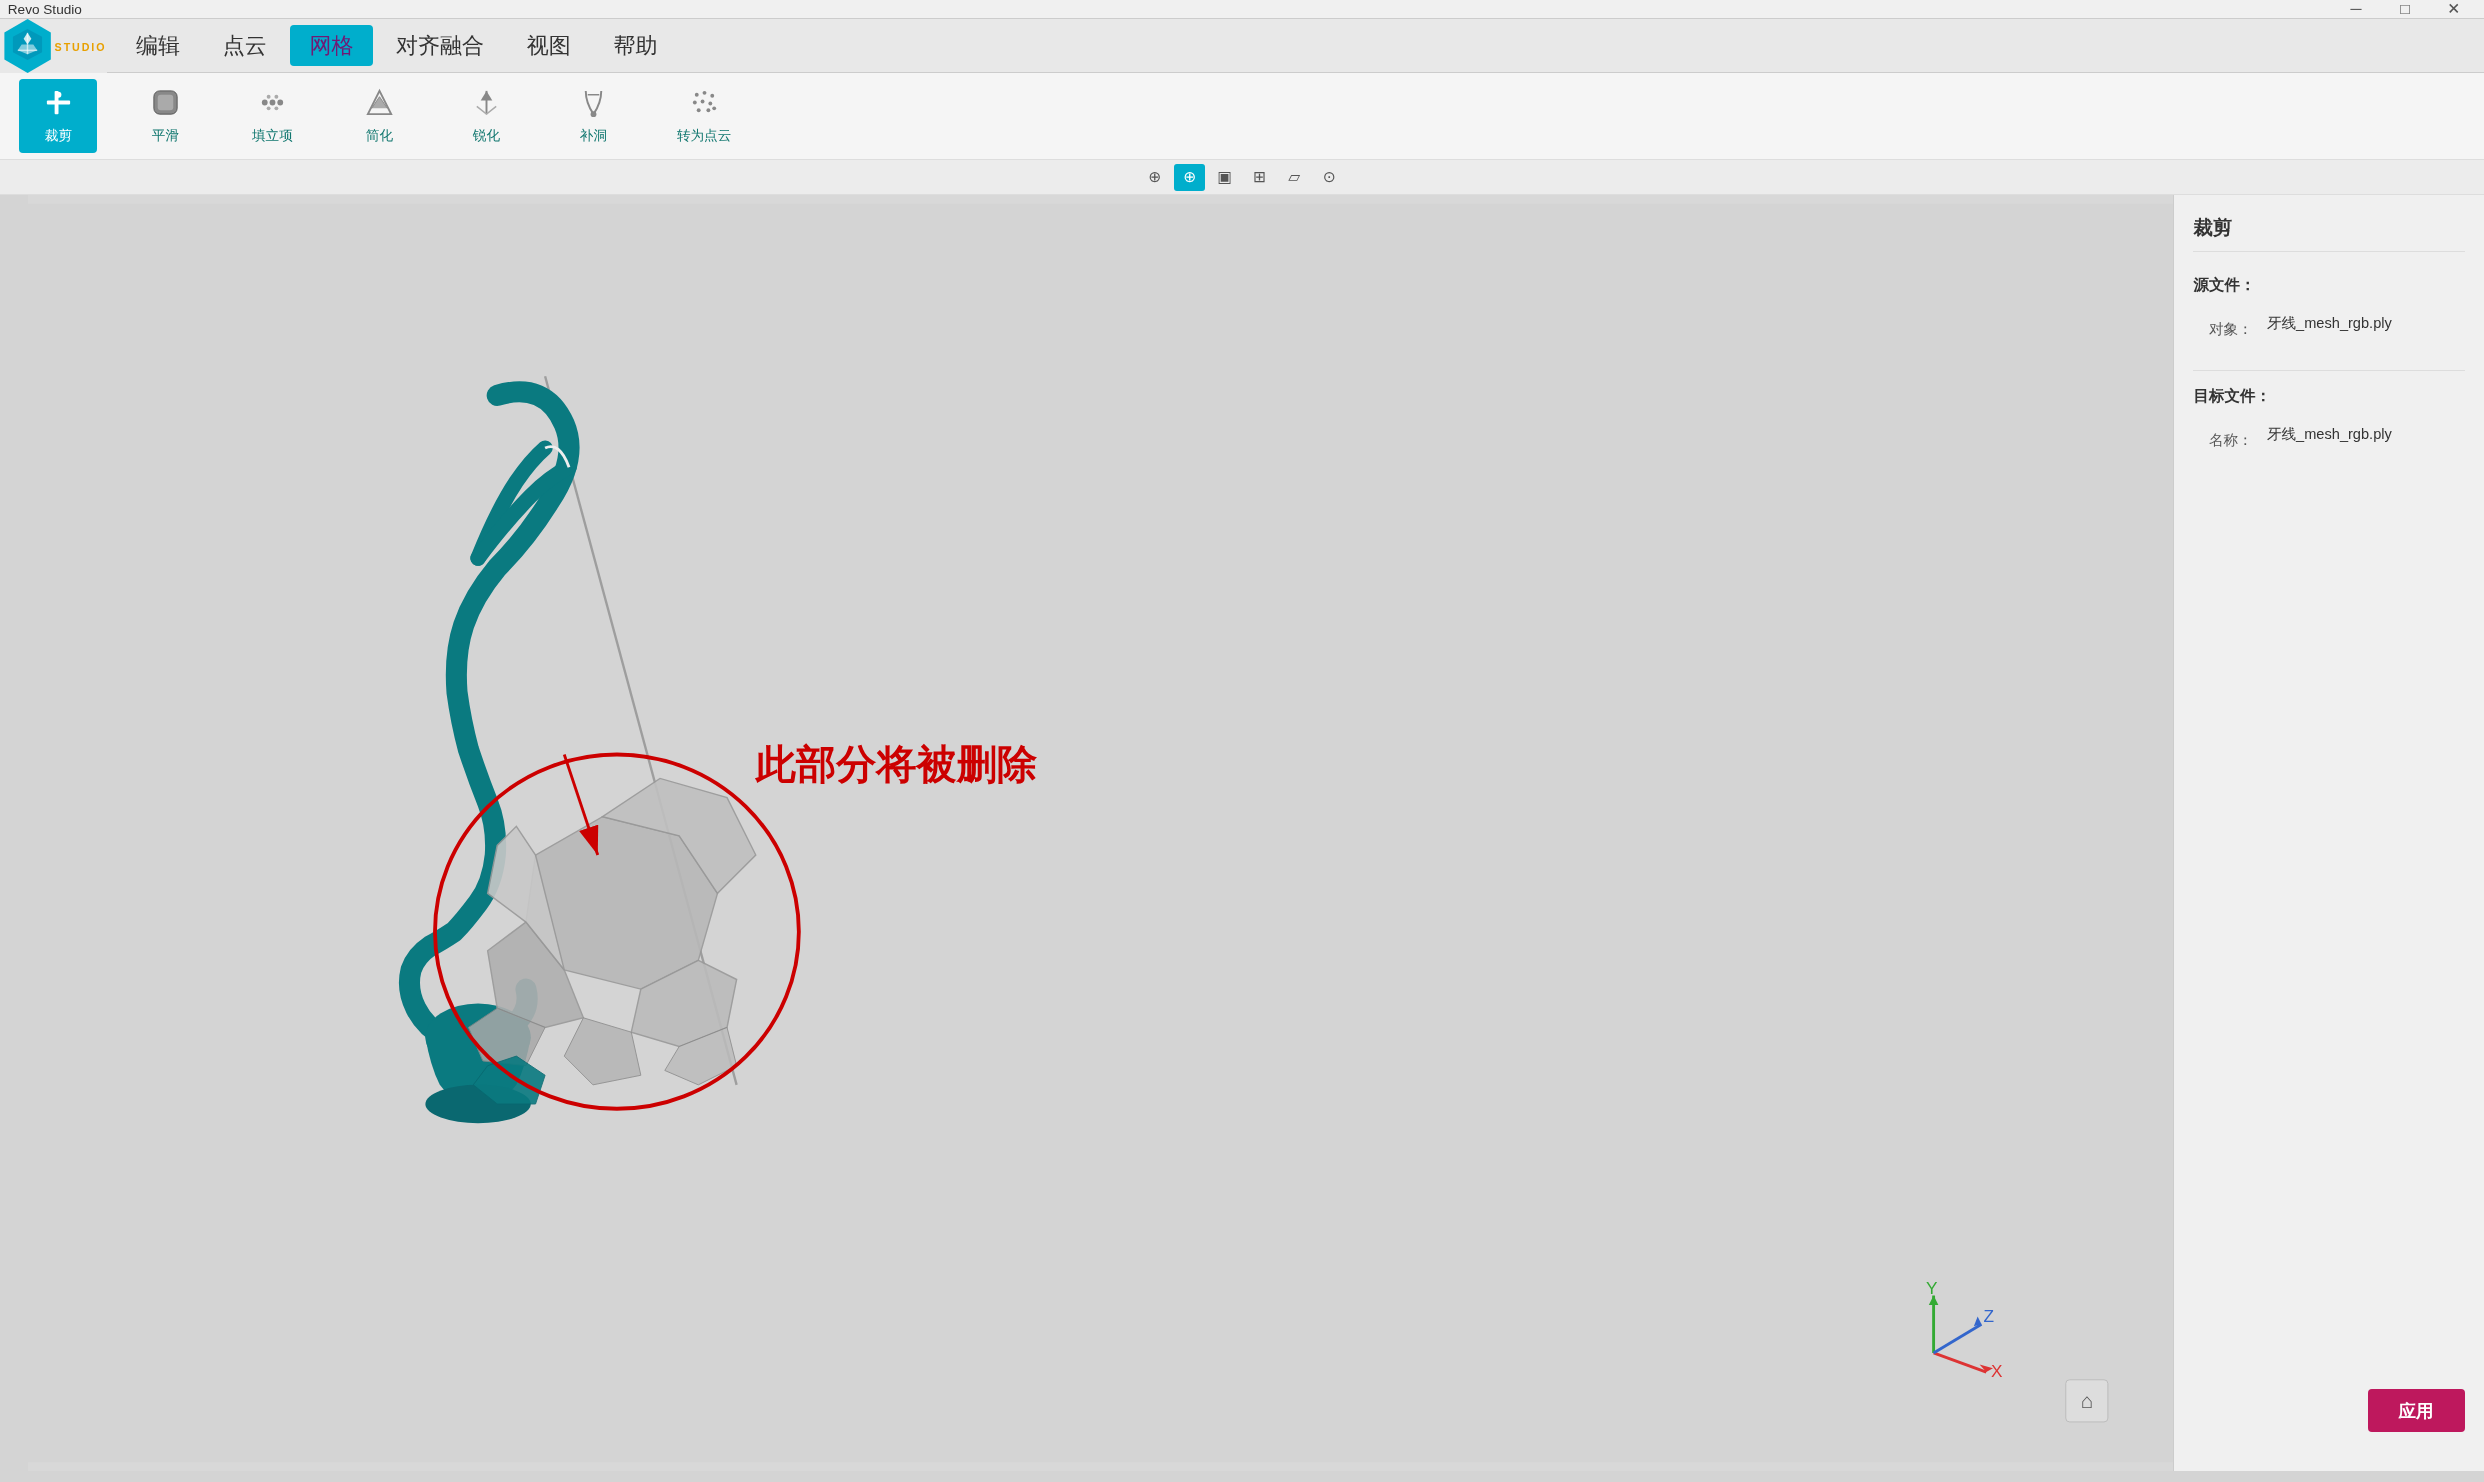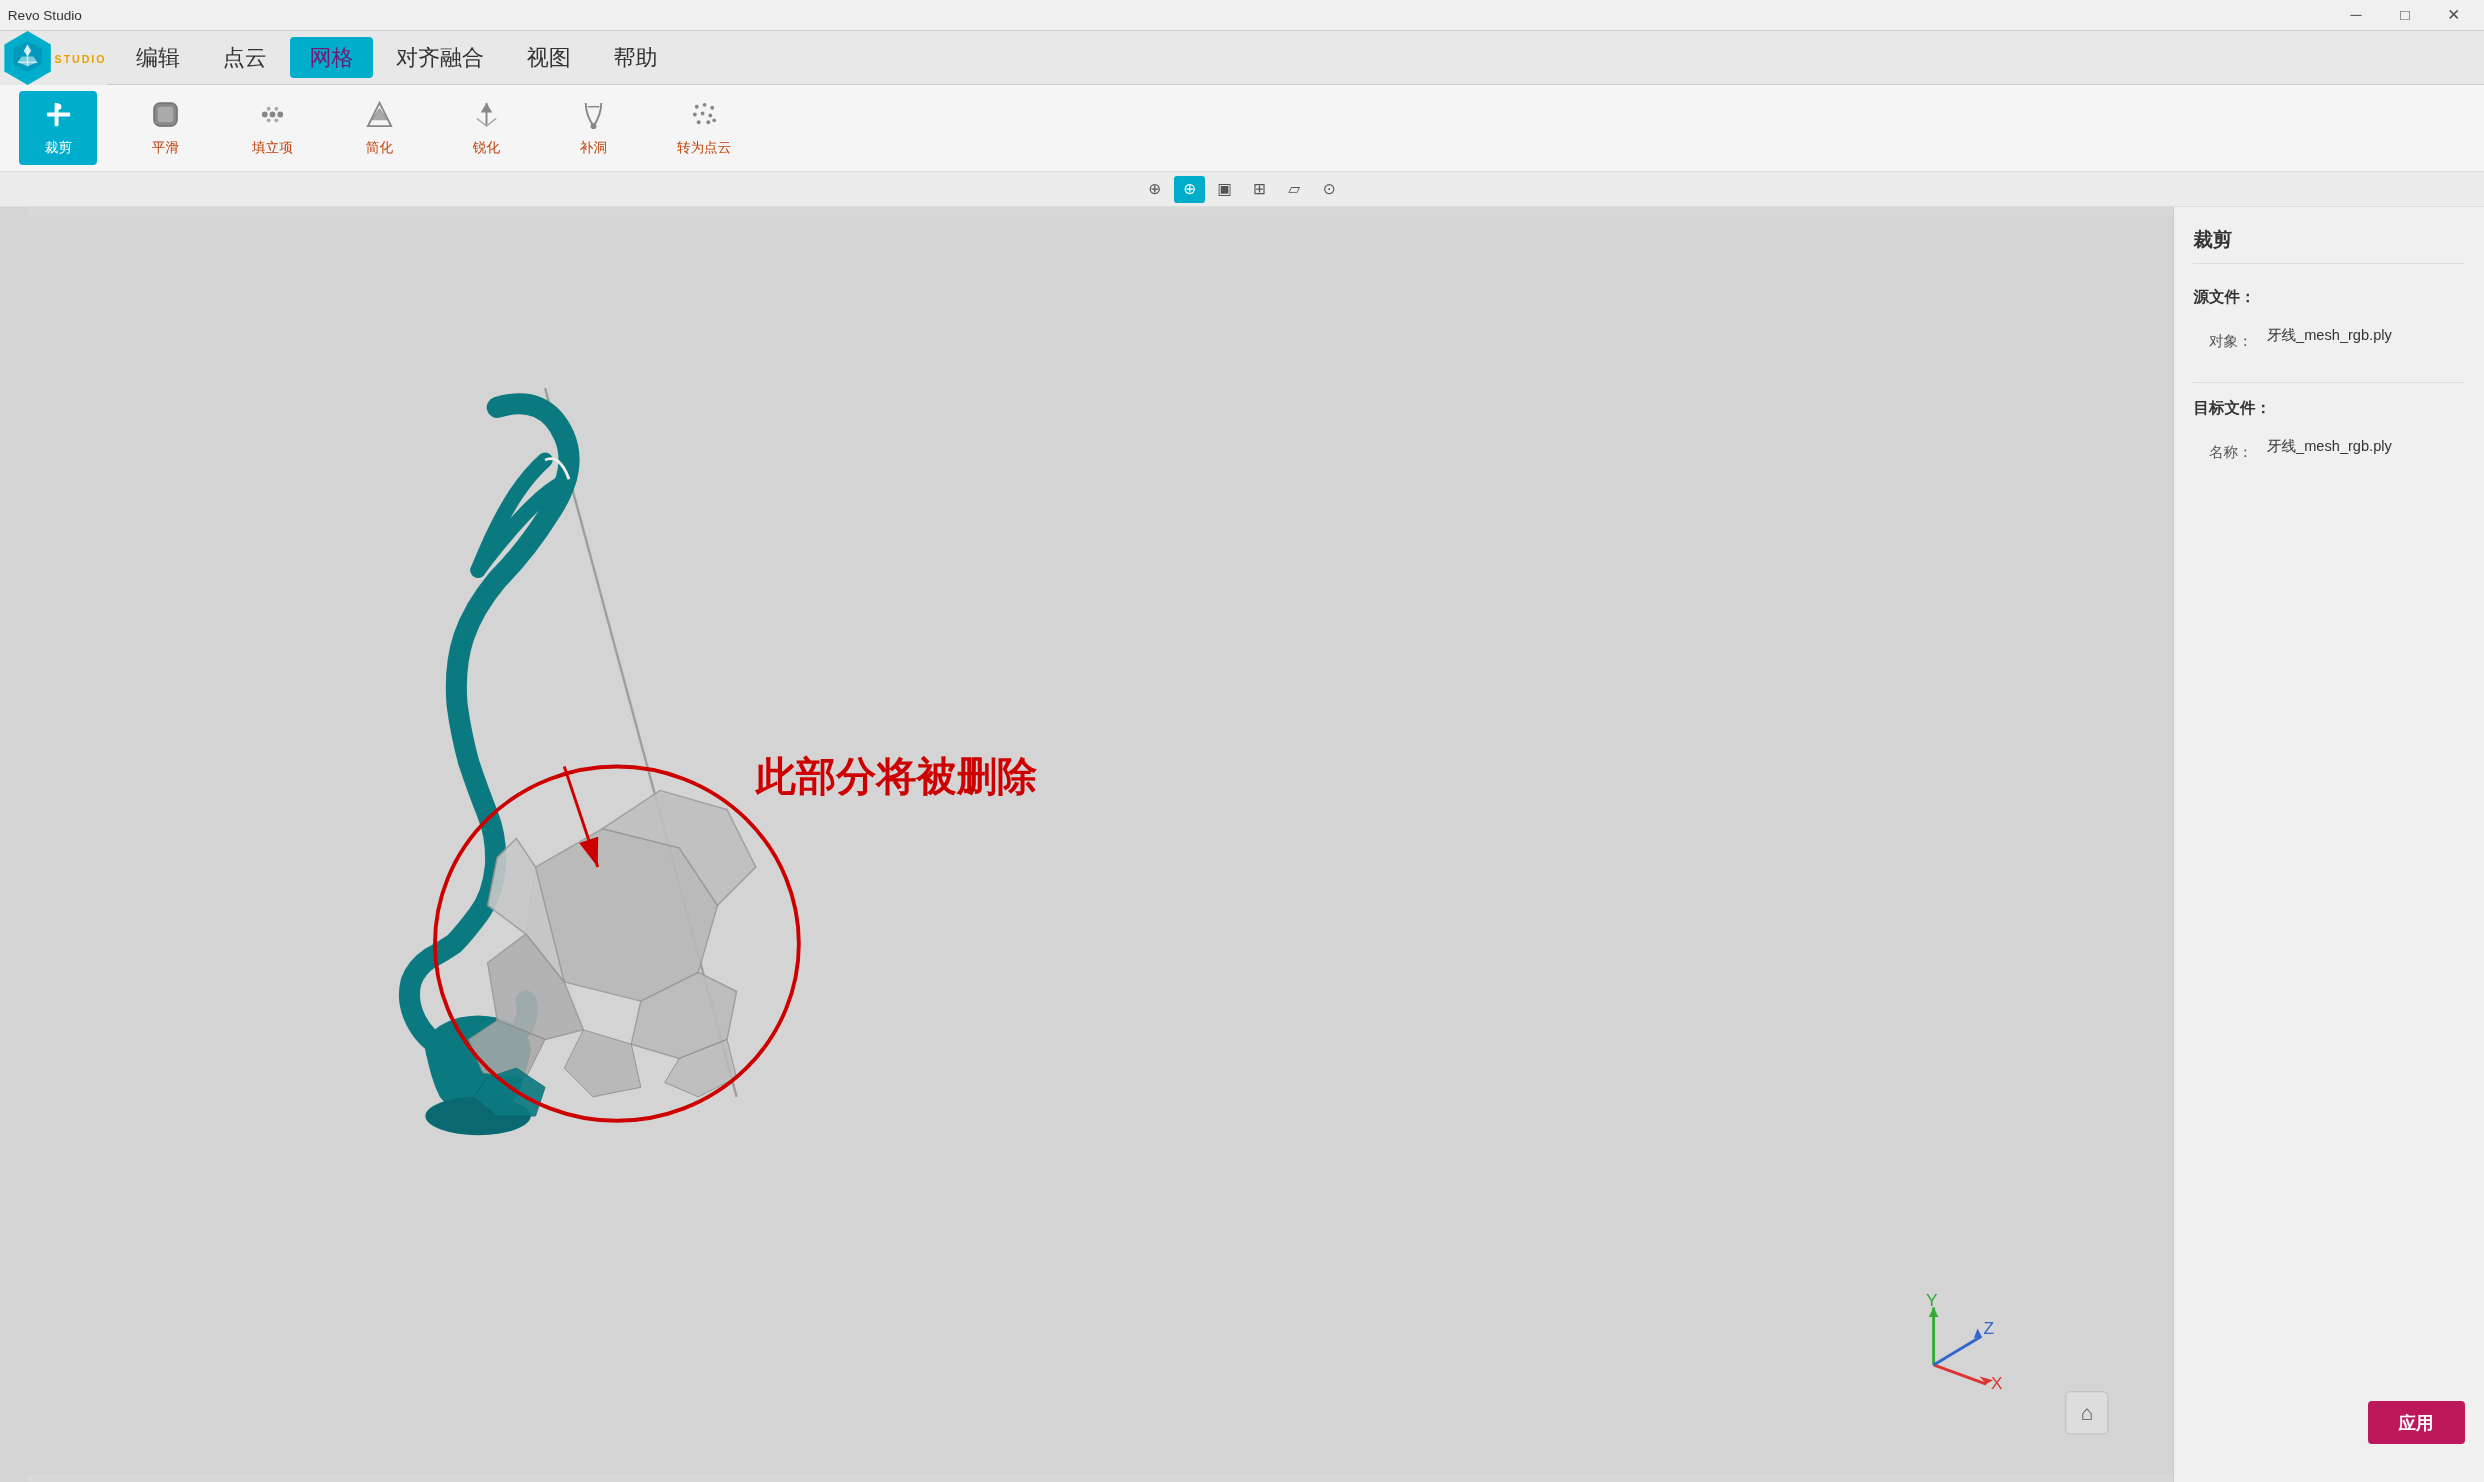--- a/index.html
+++ b/index.html
@@ -1,21 +1,21 @@
 <!DOCTYPE html>
 <html><head>
   <meta charset="utf-8">
   <style>
     * { margin: 0; padding: 0; box-sizing: border-box; }
     body { width: 2484px; height: 1483px; background: #d4d4d4; font-family: 'Microsoft YaHei', sans-serif; overflow: hidden; position: relative; }
 
     
     #title-bar {
       width: 100%;
-      height: 31px;
+      height: 19px;
       background: #f0f0f0;
       display: flex;
       align-items: center;
       justify-content: space-between;
       padding: 0 7.8px;
       border-bottom: 1px solid #ccc;
       gap: 15px;
     }
     #title-bar-left {
       display: flex;
@@ -122,21 +122,21 @@
     .tool-item.active {
       background: #00AECC;
       color: white;
     }
     .tool-icon {
       font-size: 27px;
       line-height: 1;
     }
     .tool-label {
       font-size: 13.6px;
-      color: #c2410c;
+      color: #0f766e;
     }
     .tool-item.active .tool-label {
       color: white;
     }
 
     
     #view-controls {
       height: 35px;
       background: #ececec;
       display: flex;

